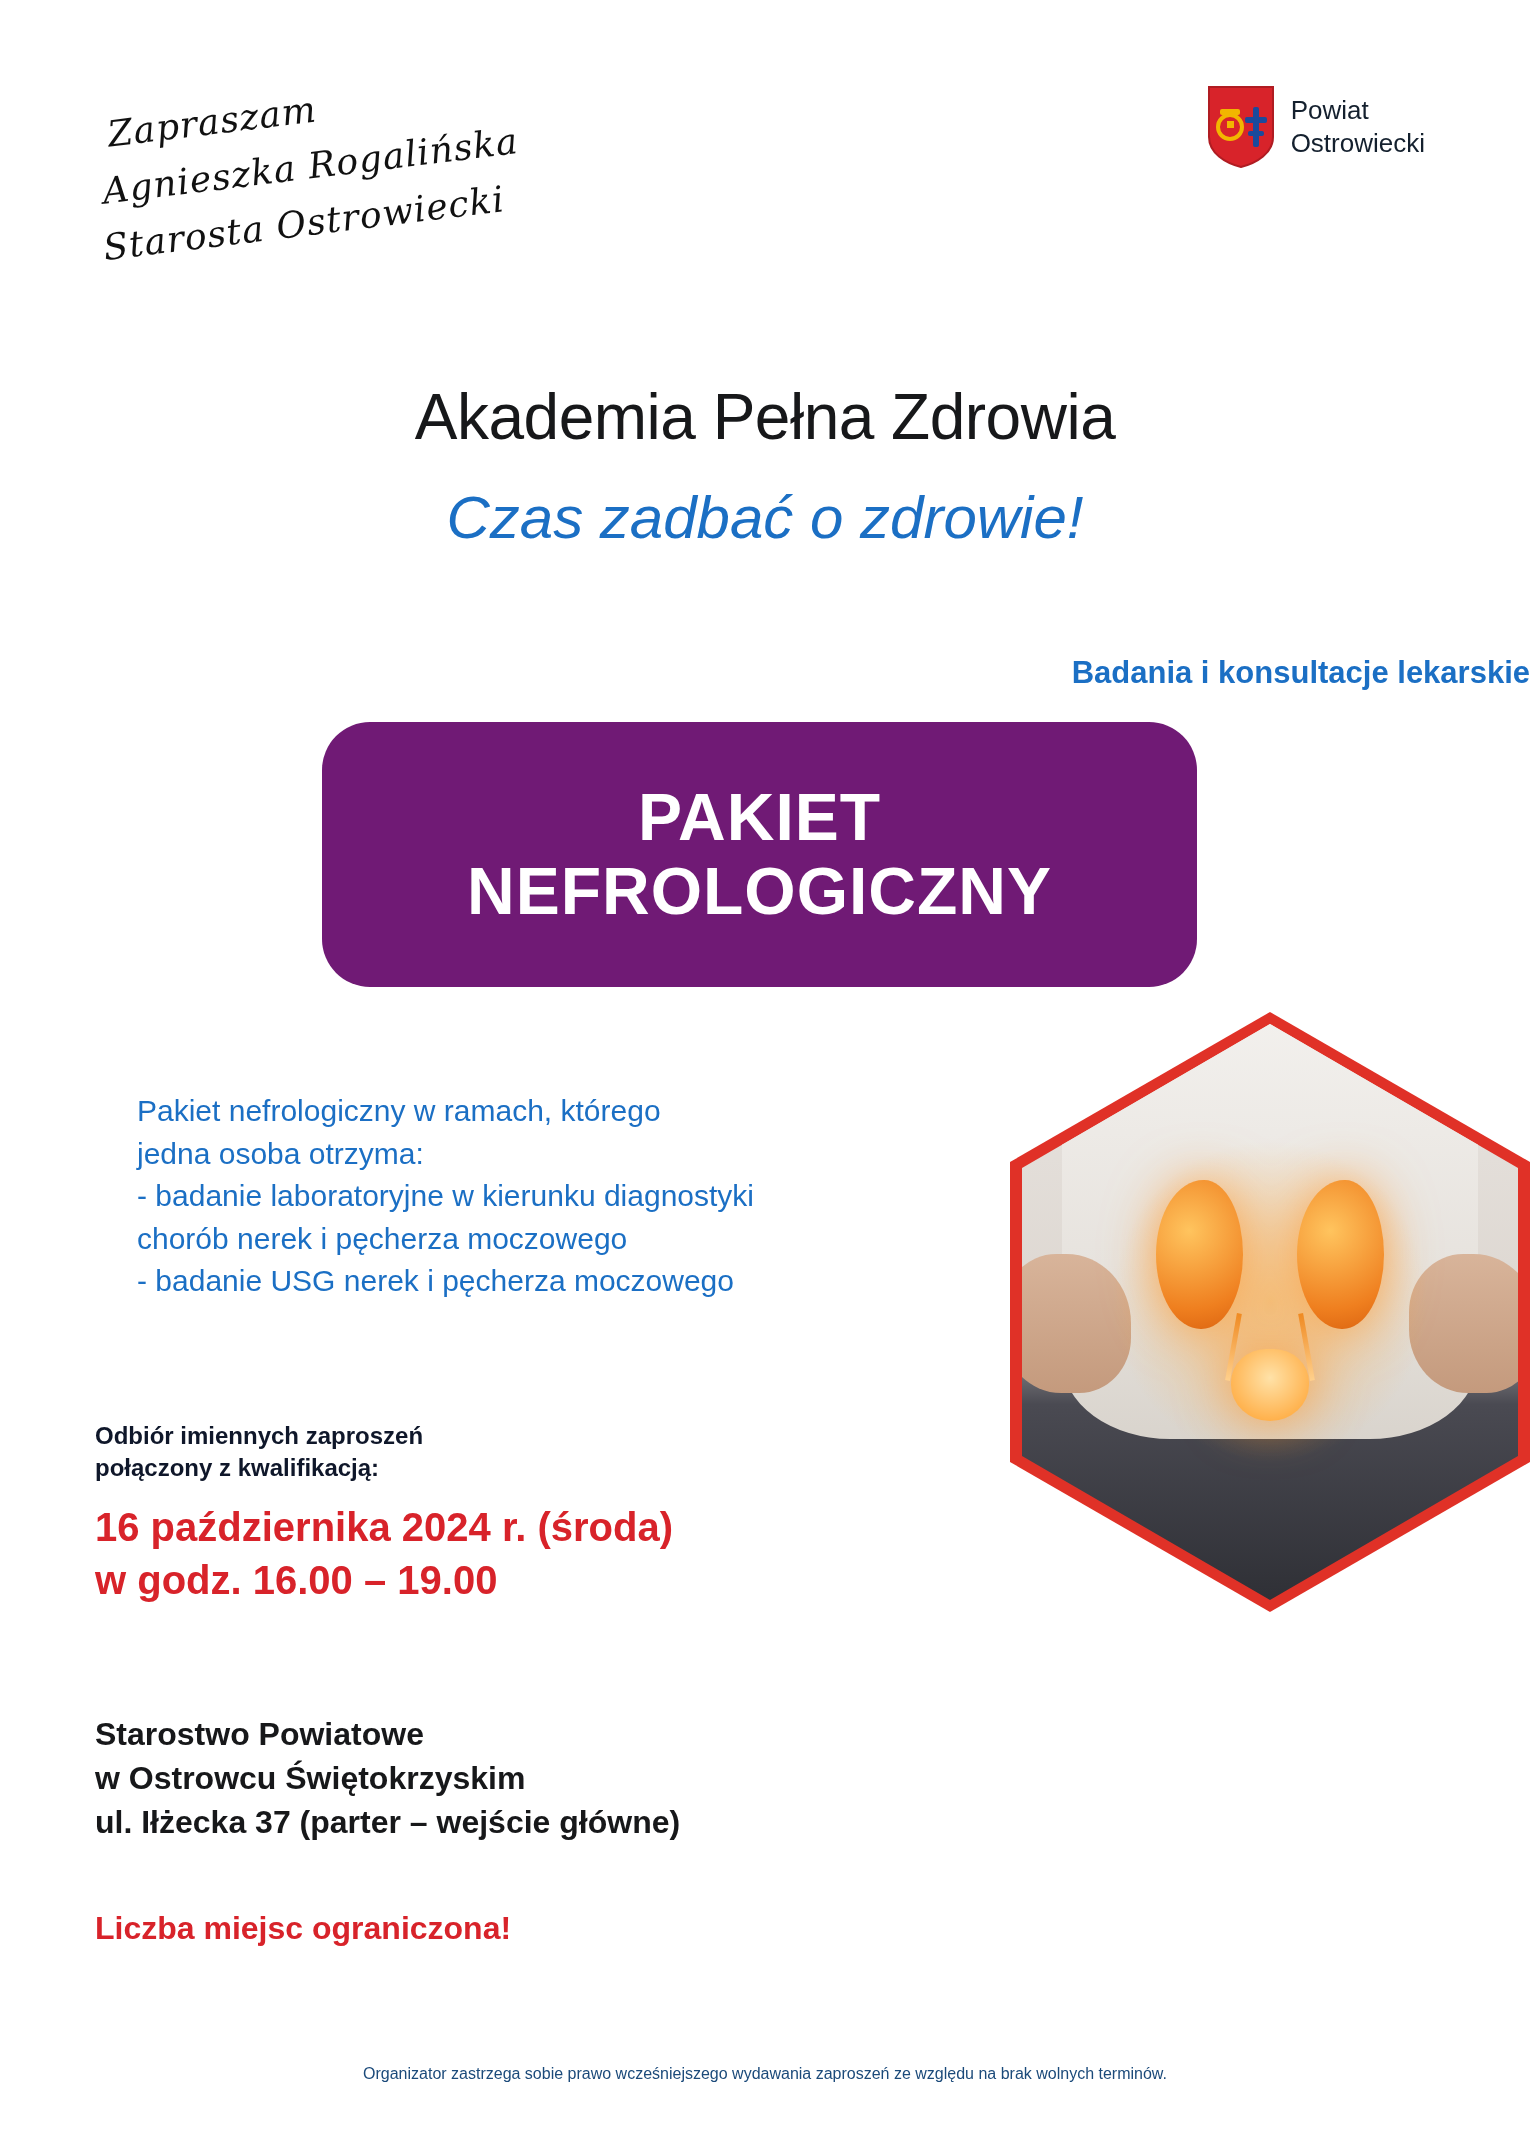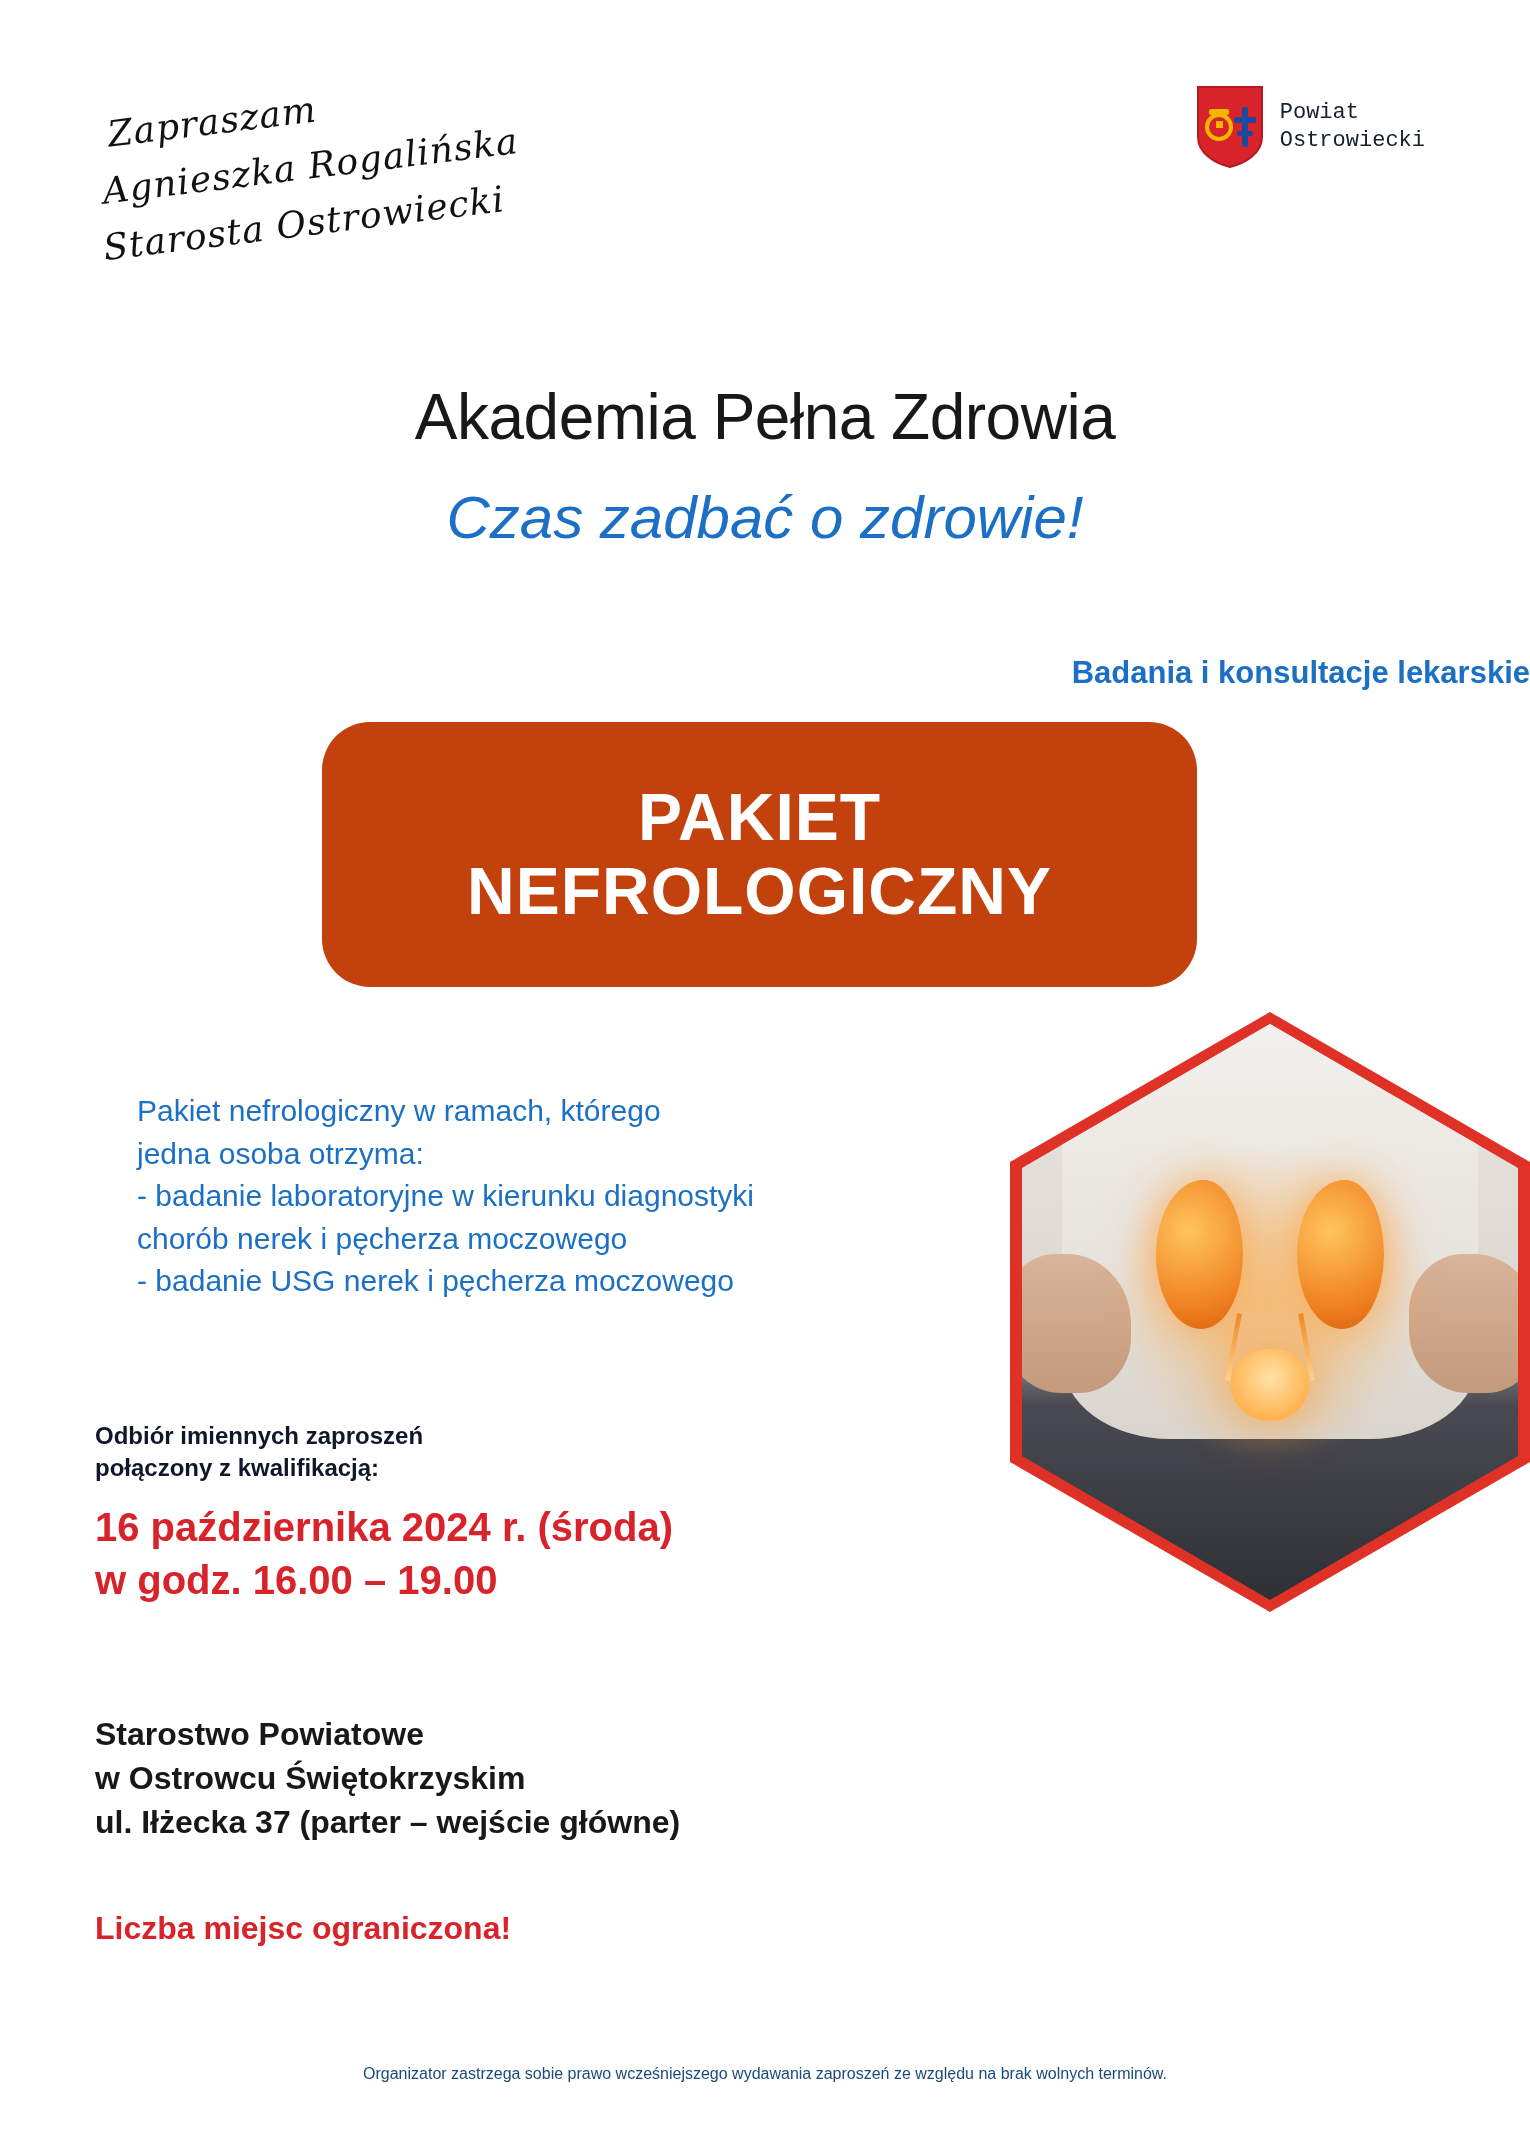--- a/index.html
+++ b/index.html
@@ -44,22 +44,22 @@
     display: flex;
     align-items: center;
     gap: 16px;
   }
   .crest {
     width: 68px;
     height: 84px;
     position: relative;
   }
   .county-text {
-    font-family: Liberation Mono, monospace;
-    font-size: 22px;
+    font-family: Liberation Sans, sans-serif;
+    font-size: 26px;
     line-height: 1.28;
     color: #14202e;
   }
 
   
   .title-main {
     position: absolute;
     top: 380px;
     left: 0;
     width: 100%;
@@ -91,21 +91,21 @@
     color: #1b6fc4;
   }
 
   
   .package-badge {
     position: absolute;
     top: 722px;
     left: 322px;
     width: 875px;
     height: 265px;
-    background: #c2410c;
+    background: #701a75;
     border-radius: 48px;
     display: flex;
     flex-direction: column;
     align-items: center;
     justify-content: center;
     color: #ffffff;
   }
   .package-badge .pk1 {
     font-size: 66px;
     font-weight: bold;

